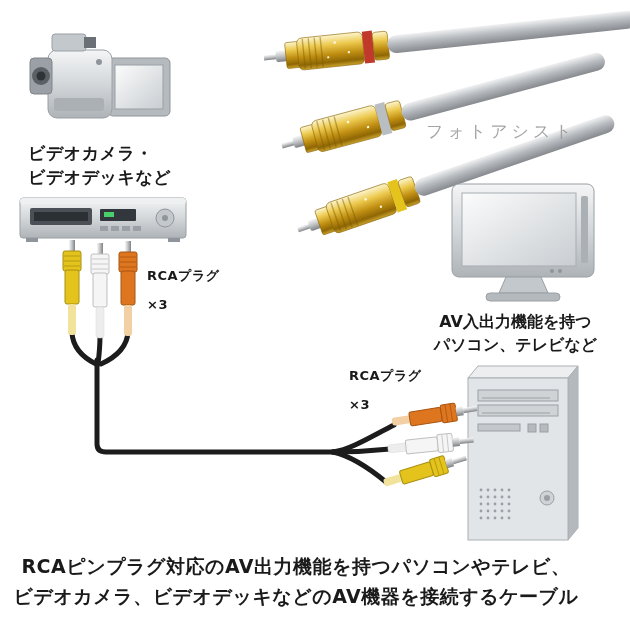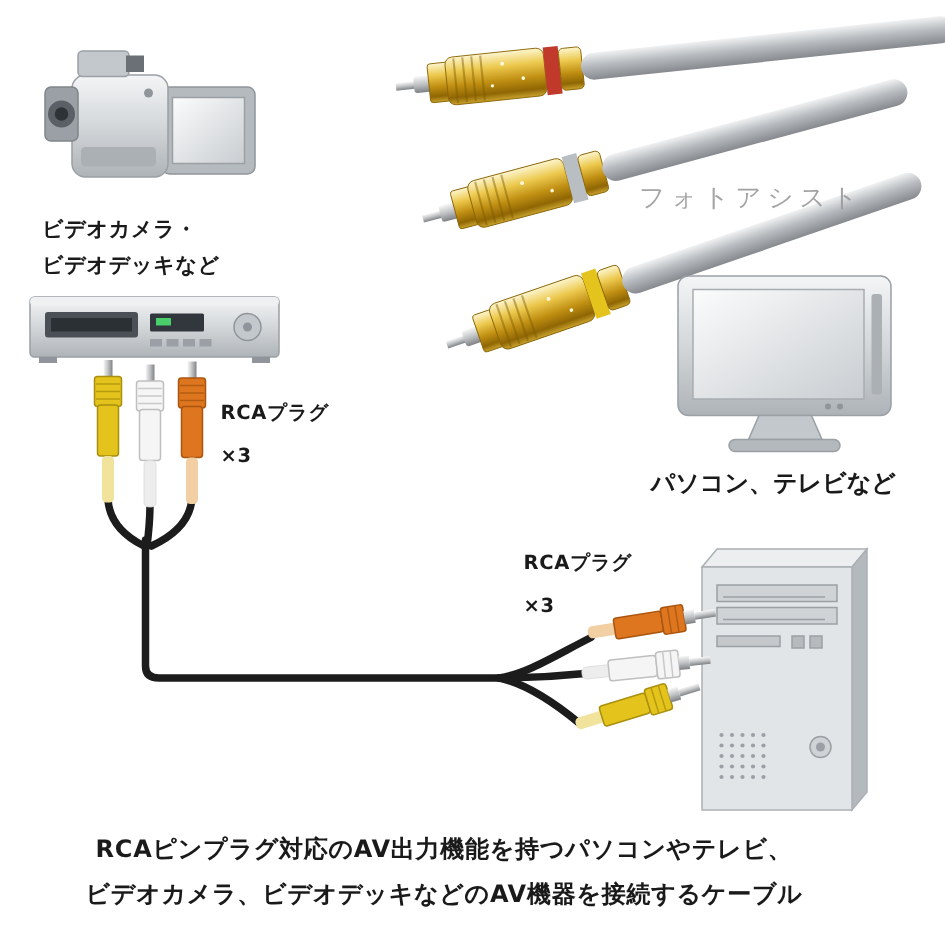--- a/index.html
+++ b/index.html
@@ -4,25 +4,25 @@
 <style>
   * { box-sizing: border-box; }
   html,body { margin:0; padding:0; background:#ffffff; }
   .canvas {
     position:relative; width:630px; height:630px; background:#ffffff;
     overflow:hidden; font-family:"DejaVu Sans","Liberation Sans",sans-serif;
     color:var(--text,#1a1a1a);
   }
   .abs { position:absolute; }
   svg.layer { position:absolute; left:0; top:0; }
-  .jp-label { font-size:14px; line-height:24px; font-weight:600; letter-spacing:0.5px; }
+  .jp-label { font-size:17px; line-height:24px; font-weight:600; letter-spacing:0.5px; }
   .rca-label { font-size:13px; line-height:29px; font-weight:700; letter-spacing:0.5px; }
   .watermark { font-size:17px; letter-spacing:4px; color:var(--watermark,#9b9b9b); opacity:0.9;margin-top:12px; }
   .device-label-right { font-size:16px; line-height:23px; font-weight:600; text-align:center; width:195px; }
-  .desc { left:0; width:592px; text-align:center; font-size:16px; line-height:30px; font-weight:600; letter-spacing:0.5px; }
+  .desc { left:0; width:592px; text-align:center; font-size:19px; line-height:30px; font-weight:600; letter-spacing:0.5px; }
 </style>
 </head>
 <body>
 
 <div class="canvas">
 
   <svg class="layer" width="630" height="630" viewBox="0 0 630 630">
     <defs>
       <linearGradient id="gBody" x1="0" y1="0" x2="0" y2="1">
         <stop offset="0" stop-color="#f4f5f6"></stop>
@@ -274,20 +274,21 @@
     <div>ビデオカメラ・</div>
     <div>ビデオデッキなど</div>
   </div>
 
   <div class="abs rca-label" style="left:147px; top:261px;">
     <div>RCAプラグ</div>
     <div>×3</div>
   </div>
 
   <div class="abs device-label-right" style="left:418px; top:310px;">
+    <div>AV入出力機能を持つ</div>
     <div>パソコン、テレビなど</div>
   </div>
 
   <div class="abs rca-label" style="left:349px; top:361px;">
     <div>RCAプラグ</div>
     <div>×3</div>
   </div>
 
   <div class="abs desc" style="top:551px;">
     <div>RCAピンプラグ対応のAV出力機能を持つパソコンやテレビ、</div>

